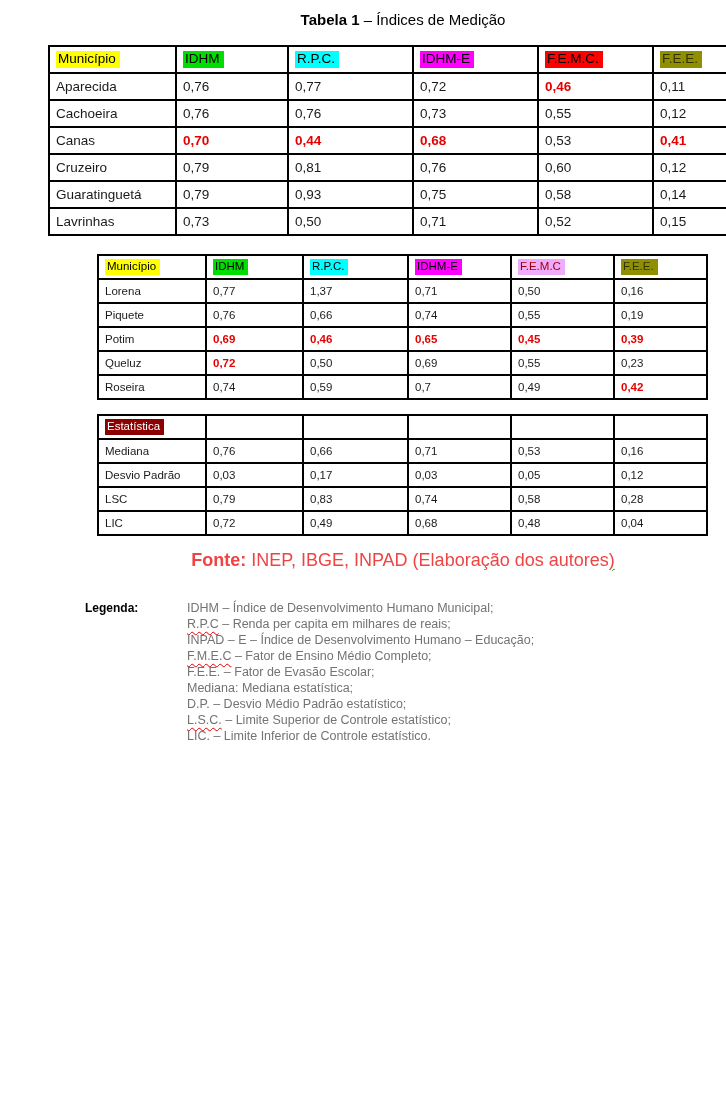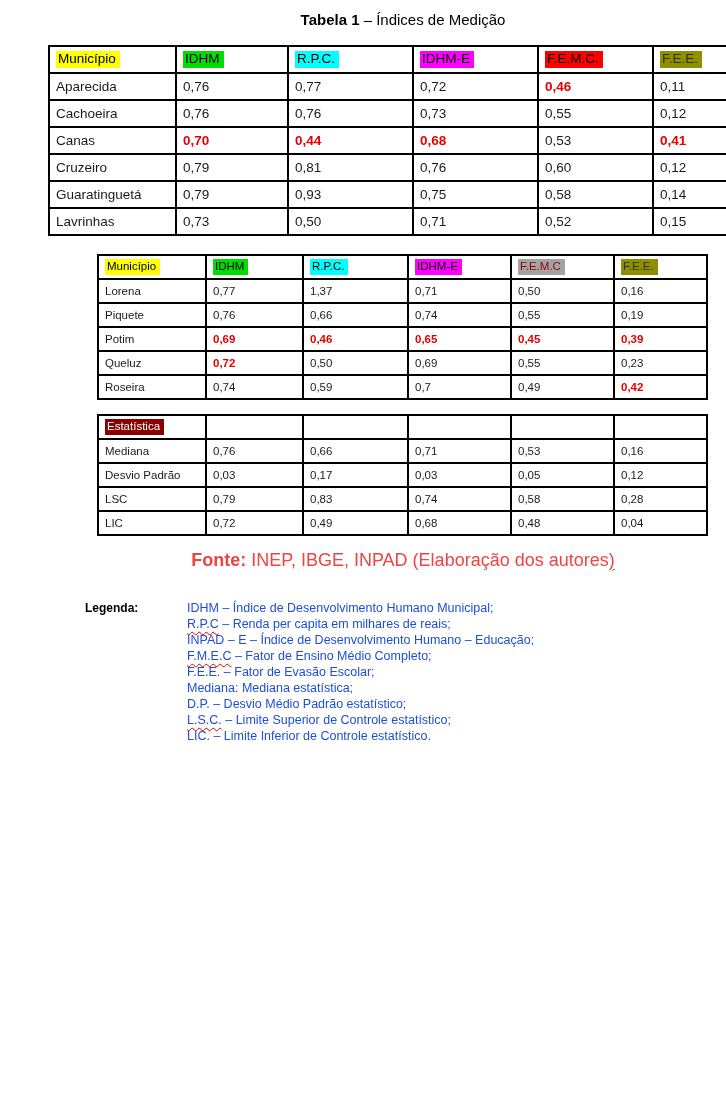--- a/index.html
+++ b/index.html
@@ -23,21 +23,21 @@
   .t2 tr,.t3 tr{height:24px;}
   .t2 th,.t2 td,.t3 th,.t3 td{font-size:11.5px;}
 
   .hl{display:inline-block;padding:1px 4px 2px 2px;line-height:1.1;}
   .val.red{color:#e60000;font-weight:bold;}
 
   .fonte{position:absolute;top:550px;left:0;width:100%;text-align:center;font-size:18px;color:#ef4444;}
   .fonte b{font-weight:bold;}
 
   .legend-label{position:absolute;left:45px;top:601px;font-weight:bold;font-size:12px;color:#000;}
-  .legend-items{position:absolute;left:147px;top:600px;font-size:12.5px;line-height:16px;color:#1d4ed8;}
+  .legend-items{position:absolute;left:147px;top:600px;font-size:12.5px;line-height:16px;color:#737373;}
 
   .wavy-red{text-decoration-line:underline;text-decoration-style:wavy;text-decoration-color:#dd0000;text-decoration-thickness:1px;text-underline-offset:3px;}
   .wavy-green{text-decoration-line:underline;text-decoration-style:wavy;text-decoration-color:#00a000;text-decoration-thickness:1px;text-underline-offset:2px;}
 </style>
 </head>
 <body>
 
 <div class="page">
 
   <div class="title">
@@ -121,21 +121,21 @@
       <col style="width:103px">
         <col style="width:103px">
         <col style="width:93px">
     </colgroup>
     <tbody>
         <tr>
           <th><span class="hl" style="background: rgb(255, 255, 0); color: rgb(0, 0, 0);">Município</span></th>
           <th><span class="hl" style="background: rgb(0, 221, 0); color: rgb(0, 0, 0);">IDHM</span></th>
           <th><span class="hl" style="background: rgb(0, 255, 255); color: rgb(0, 0, 0);">R.P.C.</span></th>
           <th><span class="hl" style="background: rgb(255, 0, 255); color: rgb(0, 0, 0);">IDHM-E</span></th>
-          <th><span class="hl" style="background: #a3a3a3; color: rgb(156, 0, 0);">F.E.M.C</span></th>
+          <th><span class="hl" style="background: #f0abfc; color: rgb(156, 0, 0);">F.E.M.C</span></th>
           <th><span class="hl" style="background: rgb(143, 143, 0); color: rgb(51, 51, 0);">F.E.E.</span></th>
         </tr>
         <tr>
           <td>Lorena</td>
           <td><span class="val">0,77</span></td>
           <td><span class="val">1,37</span></td>
           <td><span class="val">0,71</span></td>
           <td><span class="val">0,50</span></td>
           <td><span class="val">0,16</span></td>
         </tr>

